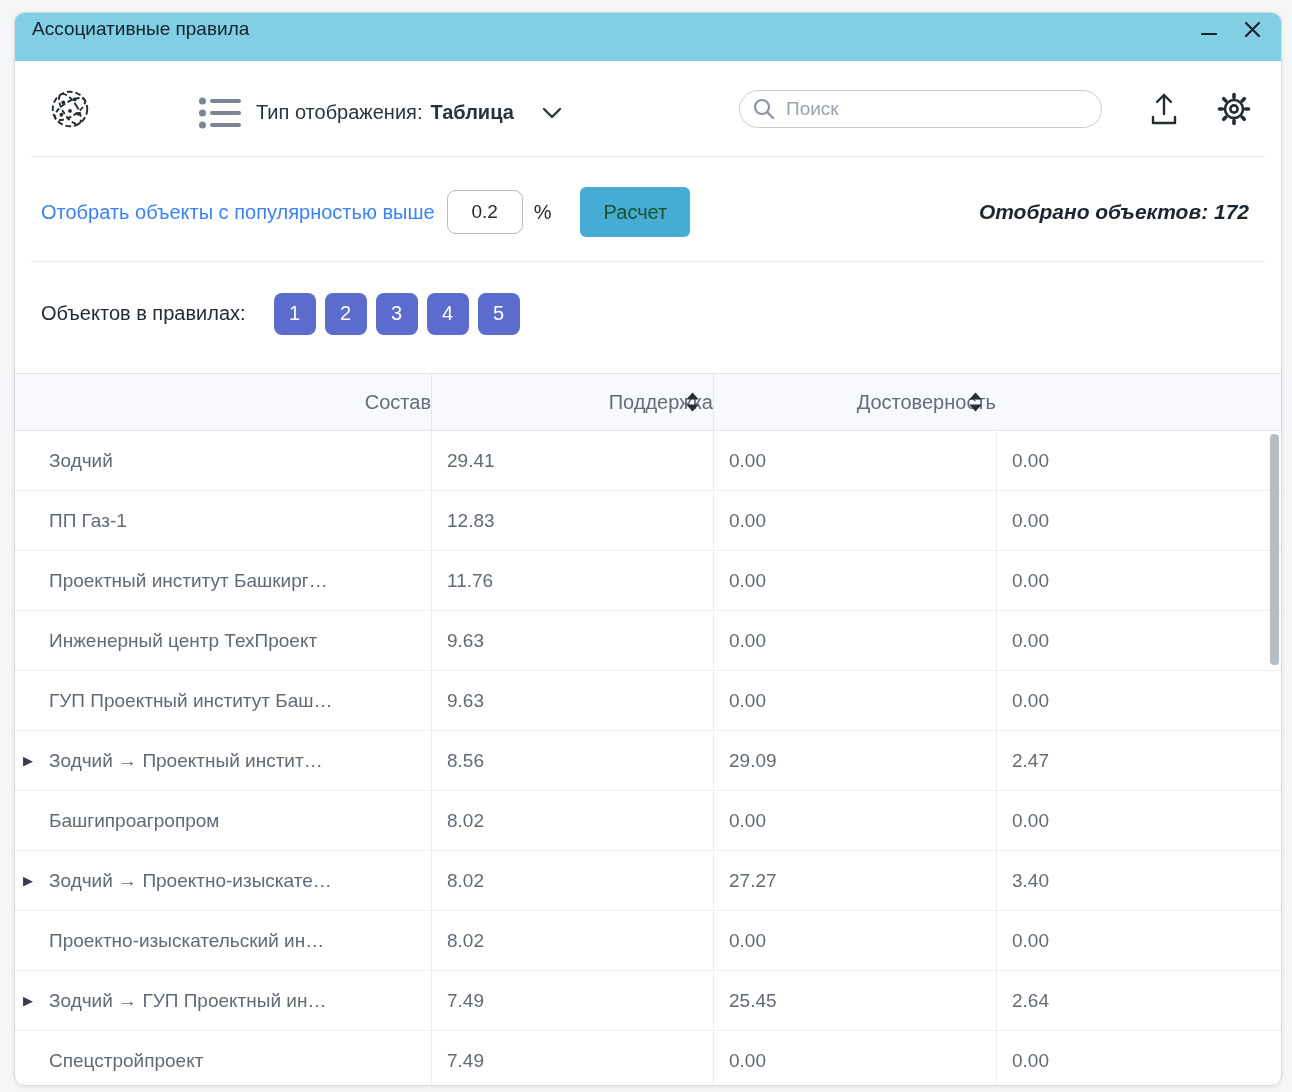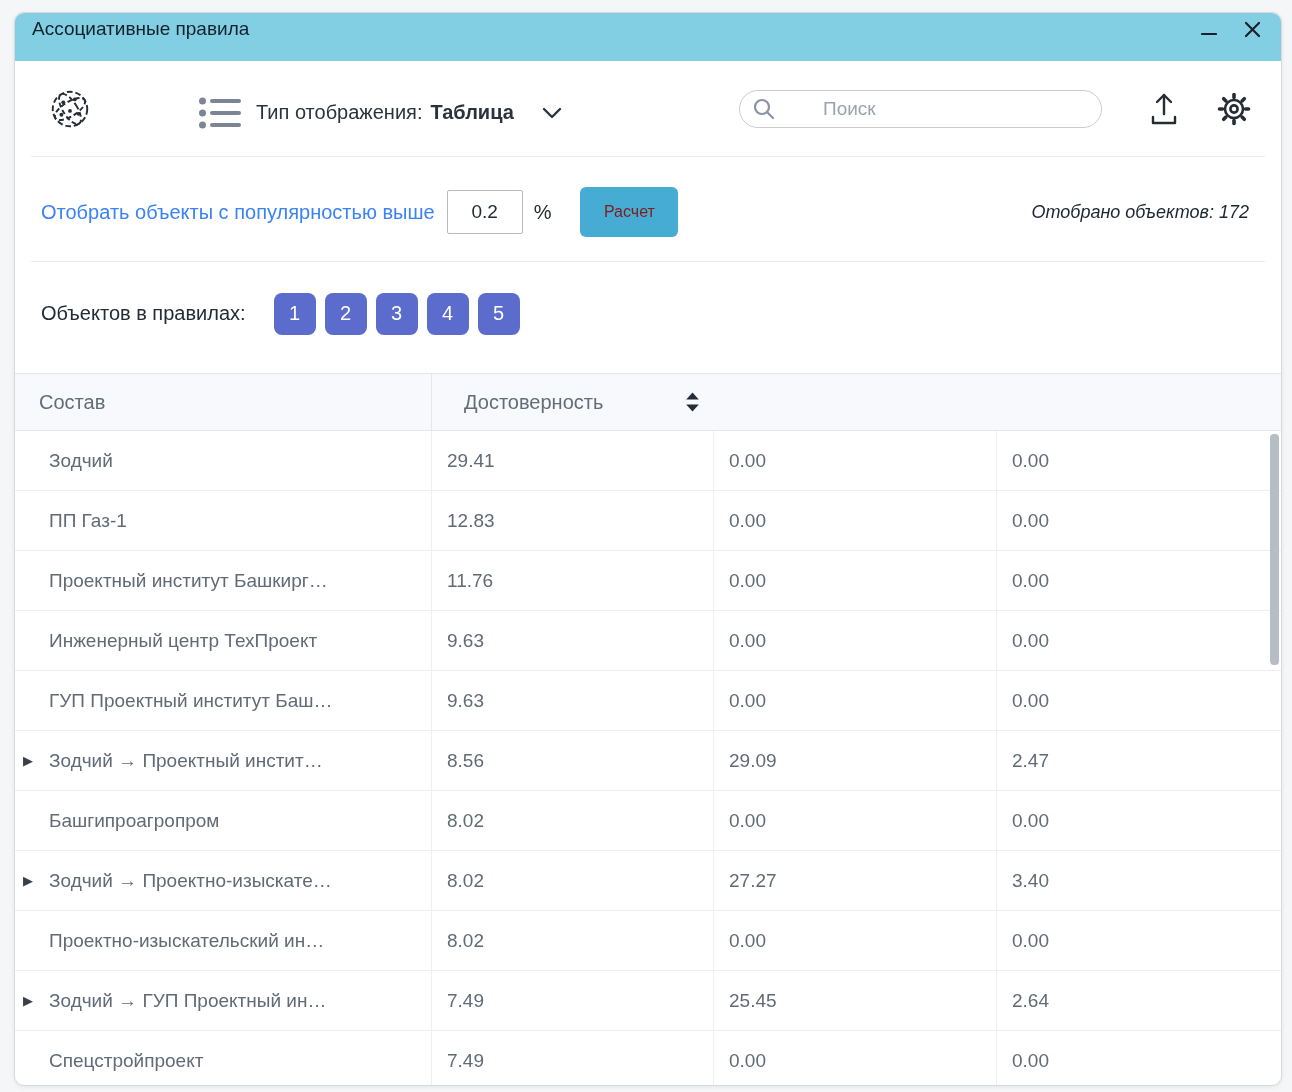--- a/index.html
+++ b/index.html
@@ -27,69 +27,69 @@
   }
   .globe{width:48px;height:48px;display:flex;align-items:center;justify-content:center;}
   .display-type{display:flex;align-items:center;margin-left:104px;cursor:pointer;margin-top:8px;}
   .display-type .dt-icon{margin-right:14px;display:flex;}
   .dt-label{font-size:20px;color:#2a333d;}
   .dt-value{font-size:20px;color:#2a333d;font-weight:bold;margin-left:8px;}
   .dt-chevron{margin-left:28px;display:flex;}
   .tb-spacer{flex:1;}
   .search{
     width:363px;height:38px;border:1.5px solid #c8ccd1;border-radius:19px;
-    display:flex;align-items:center;padding:0 14px 0 13px;box-sizing:border-box;background:#fff;gap:37px;
+    display:flex;align-items:center;padding:0 14px 0 13px;box-sizing:border-box;background:#fff;
   }
   .search svg{flex:0 0 auto;}
   .search input{
     border:none;outline:none;flex:1;margin-left:9px;font-size:19px;color:#3a434e;
     font-family:inherit;background:transparent;
   }
   .search input::placeholder{color:#9aa3af;}
   .icon-btn{display:flex;align-items:center;justify-content:center;cursor:pointer;}
   .export-btn{margin-left:47px;}
   .settings-btn{margin-left:38px;}
   .sep{height:1px;flex:0 0 1px;background:#e9ebee;margin:0 16px;}
   
   .filter-row{
     height:104px;flex:0 0 104px;display:flex;align-items:center;
     padding:6px 32px 0 26px;box-sizing:border-box;
   }
   .filter-label{font-size:20px;color:#3b82f6;}
   .threshold-input{
-    width:76px;height:44px;margin-left:12px;border:1px solid #b7bbc1;border-radius:2px;
+    width:76px;height:44px;margin-left:12px;border:1px solid #b7bbc1;border-radius:9px;
     text-align:center;font-size:19px;color:#232c35;font-family:inherit;outline:none;box-sizing:border-box;
   }
   .percent{font-size:20px;color:#232c35;margin-left:11px;}
   .calc-btn{
-    margin-left:29px;width:98px;height:50px;border:none;border-radius:6px;
-    background:var(--accent-button,#47acd4);color:#7f1d1d;font-size:16px;font-family:inherit;cursor:pointer;
-  }
-  .result-text{margin-left:auto;font-size:18px;color:#1d2630;font-style:italic;font-weight:400;}
+    margin-left:29px;width:110px;height:50px;border:none;border-radius:6px;
+    background:var(--accent-button,#47acd4);color:#14532d;font-size:20px;font-family:inherit;cursor:pointer;
+  }
+  .result-text{margin-left:auto;font-size:21px;color:#1d2630;font-style:italic;font-weight:700;}
   
   .rules-row{
     height:111px;flex:0 0 111px;display:flex;align-items:center;
     padding:0 32px 8px 26px;box-sizing:border-box;
   }
   .rules-label{font-size:20px;color:#232c35;}
   .rule-buttons{display:flex;gap:9px;margin-left:28px;}
   .rule-btn{
     width:42px;height:42px;border:none;border-radius:8px;background:var(--rule-button,#5b6ccd);
     color:#fff;font-size:20px;font-family:inherit;display:flex;align-items:center;justify-content:center;cursor:pointer;
   }
   
   .table{flex:1;position:relative;display:flex;flex-direction:column;min-height:0;}
   .thead{
     display:grid;grid-template-columns:416px 282px 283px 1fr;
     height:58px;flex:0 0 58px;background:var(--header-bg,#f7f9fc);
     border-top:1px solid #e3e6ea;border-bottom:1px solid #e3e6ea;box-sizing:border-box;
   }
   .th{
     display:flex;align-items:center;position:relative;
-    font-size:20px;color:#646c78;padding-left:32px;box-sizing:border-box;
+    font-size:20px;color:#646c78;padding-left:32px;box-sizing:border-box;justify-content:flex-end;
   }
   .th + .th{border-left:1px solid #e3e6ea;}
   .th-name{padding-left:24px;}
   .sort{position:absolute;right:13px;top:50%;transform:translateY(-50%);display:flex;cursor:pointer;}
   .tbody{flex:1;overflow:hidden;}
   .trow{
     display:grid;grid-template-columns:416px 282px 283px 1fr;height:60px;
     border-bottom:1px solid #edeff2;box-sizing:border-box;
   }
   .td{
@@ -235,20 +235,29 @@
           <button class="rule-btn">5</button>
         </div>
     </div>
 
     <div class="table">
       <div class="thead">
         <div class="th th-name">
           <span>Состав</span>
         </div>
         <div class="th">
+          <span>Поддержка</span>
+          <span class="sort">
+            <svg width="15" height="22" viewBox="0 0 15 22">
+              <polygon points="7.5,1.5 13.8,8.6 1.2,8.6" fill="#262d35"></polygon>
+              <polygon points="7.5,20.5 13.8,13.4 1.2,13.4" fill="#262d35"></polygon>
+            </svg>
+          </span>
+        </div>
+        <div class="th">
           <span>Достоверность</span>
           <span class="sort">
             <svg width="15" height="22" viewBox="0 0 15 22">
               <polygon points="7.5,1.5 13.8,8.6 1.2,8.6" fill="#262d35"></polygon>
               <polygon points="7.5,20.5 13.8,13.4 1.2,13.4" fill="#262d35"></polygon>
             </svg>
           </span>
         </div>
       </div>
       <div class="tbody" id="table-body">

